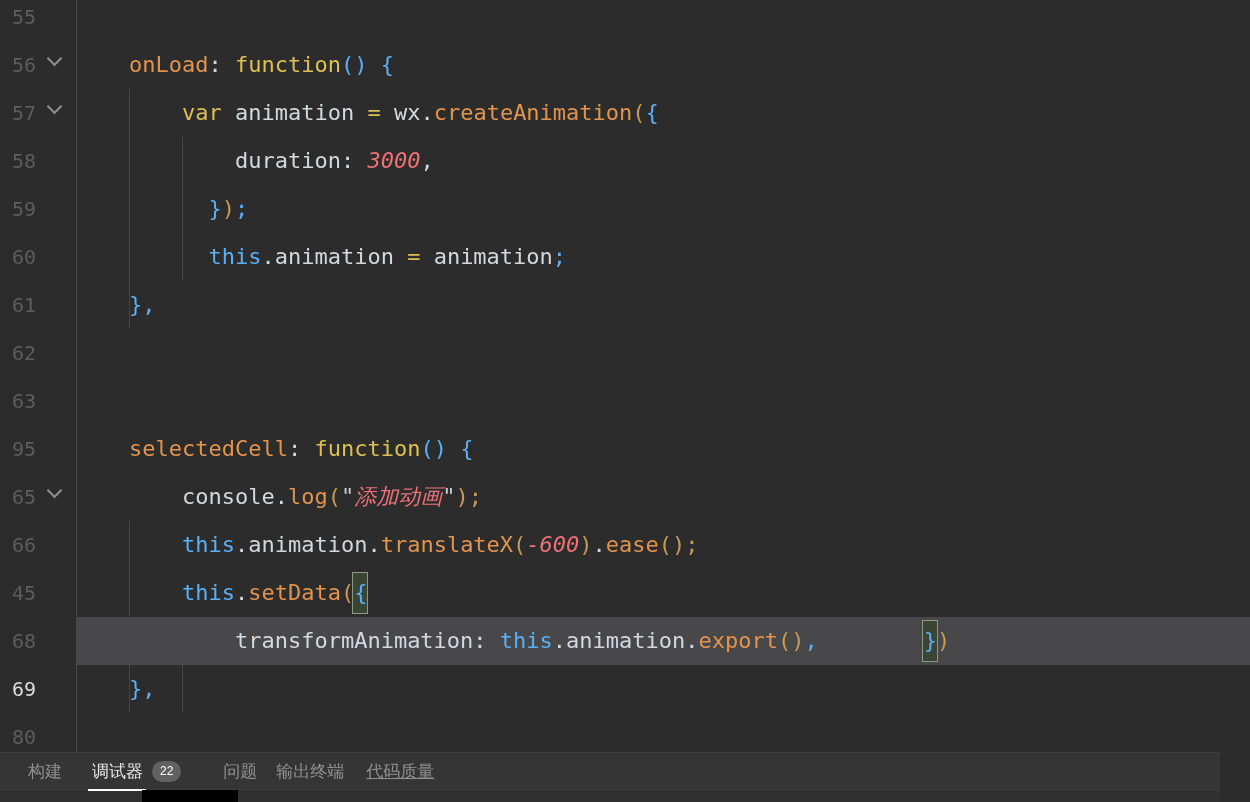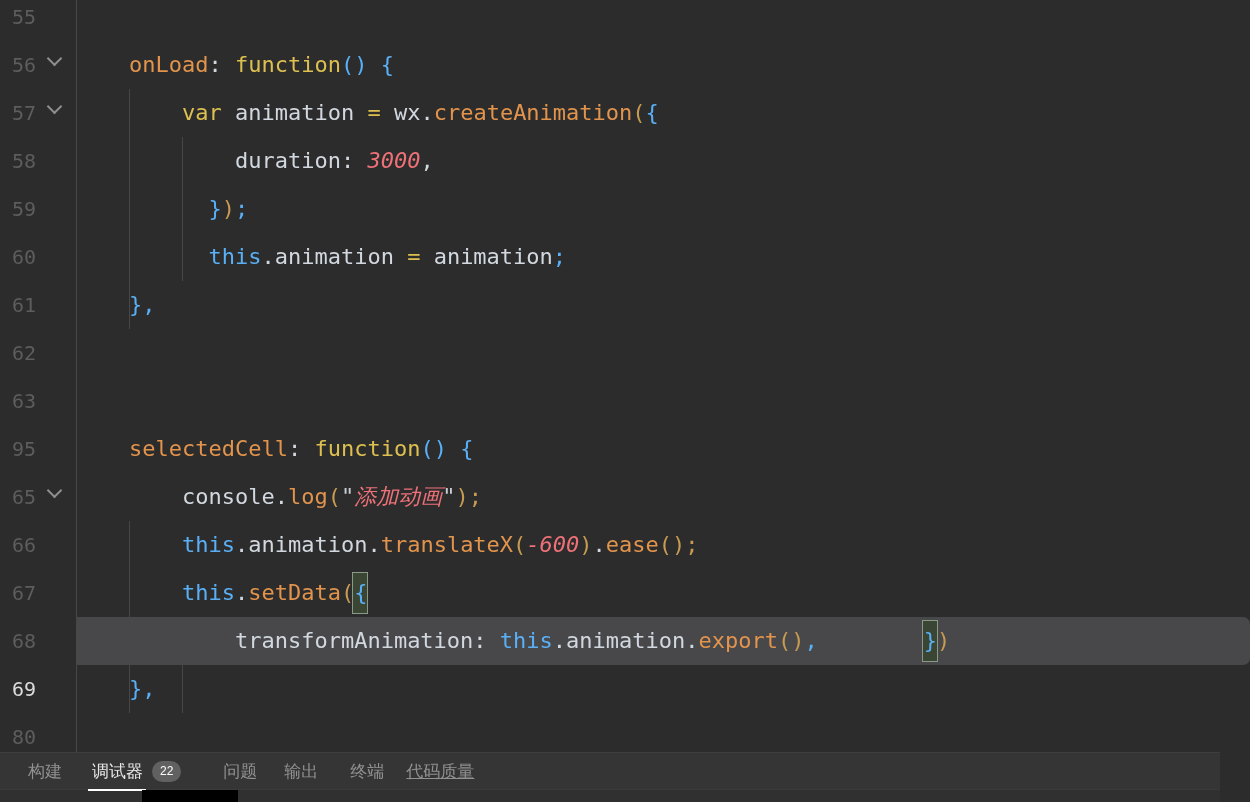--- a/index.html
+++ b/index.html
@@ -8,21 +8,21 @@
     --num:#5d5d5d; --num-active:#dcdcdc; --guide:#474747;
     --match-border:#8a9a88; --match-bg:#3a4534;
     --panel-bg:#353536; --tab:#919191; --tab-active:#e8e8e8; --badge:#616161;
   }
   html,body{margin:0;padding:0;}
   body{width:1250px;height:802px;overflow:hidden;background:var(--bg);
        font-family:"DejaVu Sans Mono",monospace;}
   .editor{position:relative;width:1250px;height:752px;overflow:hidden;background:var(--bg);}
   .rows{position:absolute;top:-7px;left:0;right:0;z-index:0;}
   .row{height:48px;position:relative;}
-  .row.active{background:var(--hl);border-radius:7px;}
+  .row.active{background:var(--hl);}
   pre.code{margin:0;padding:0 0 0 76px;white-space:pre;
            font-family:"DejaVu Sans Mono",monospace;font-size:22px;line-height:48px;color:var(--text);}
   .c-orange{color:var(--orange);} .c-yellow{color:var(--yellow);} .c-blue{color:var(--blue);}
   .c-gold{color:var(--gold);} .c-salmon{color:var(--salmon);font-style:italic;} .c-quote{color:var(--quote);}
   .match{position:relative;z-index:0;}
   .match::after{content:"";position:absolute;left:-2px;right:-1px;top:-8px;bottom:-9px;
                 border:1px solid var(--match-border);background:var(--match-bg);z-index:-1;}
   .guide{position:absolute;width:1px;background:var(--guide);z-index:1;}
   .gutter{position:absolute;left:0;top:-7px;width:76px;background:var(--bg);z-index:2;}
   .gcell{height:48px;position:relative;font-size:20px;line-height:48px;color:var(--num);}
@@ -30,21 +30,21 @@
   .gcell.active .num{color:var(--num-active);}
   .chev{position:absolute;left:49px;top:12px;width:9px;height:9px;
         border-right:2px solid #8e8e8e;border-bottom:2px solid #8e8e8e;transform:rotate(45deg);}
   .panel{position:absolute;left:0;bottom:0;width:1220px;height:50px;background:var(--panel-bg);
          border-top:1px solid #3e3e3e;box-sizing:border-box;z-index:3;}
   .tabs-row{height:36px;display:flex;align-items:center;
             font-family:"Liberation Sans","DejaVu Sans",sans-serif;font-size:17px;color:var(--tab);}
   .tab{cursor:default;white-space:nowrap;}
   .tab.active{color:var(--tab-active);}
   .t1{margin-left:28px;} .t2{margin-left:30px;} .t3{margin-left:42px;}
-  .t4{margin-left:27px;} .t5{margin-left:32px;font-family:Liberation Serif, serif;} .t6{margin-left:22px;text-decoration:underline;}
+  .t4{margin-left:19px;} .t5{font-family:Liberation Serif, serif;} .t6{margin-left:22px;text-decoration:underline;}
   .badge{display:inline-block;margin-left:9px;background:var(--badge);color:#fff;
          border-radius:12px;padding:2px 8px;font-size:12px;line-height:17px;}
   .panel-strip{position:relative;height:13px;background:#303031;border-top:1px solid #3a3a3a;box-sizing:border-box;}
   .underline{position:absolute;left:88px;top:-1px;width:58px;height:2px;background:#fff;}
   .blackbox{position:absolute;left:142px;top:0;width:96px;height:13px;background:#000;}
 </style>
 </head>
 <body>
 
 <div class="editor">
@@ -129,21 +129,21 @@
         <span class="num">95</span>
       </div>
       <div class="gcell">
         <span class="num">65</span>
         <span class="chev"></span>
       </div>
       <div class="gcell">
         <span class="num">66</span>
       </div>
       <div class="gcell">
-        <span class="num">67</span>
+        <span class="num">45</span>
       </div>
       <div class="gcell">
         <span class="num">68</span>
       </div>
       <div class="gcell active">
         <span class="num">69</span>
       </div>
       <div class="gcell">
         <span class="num">80</span>
       </div>

